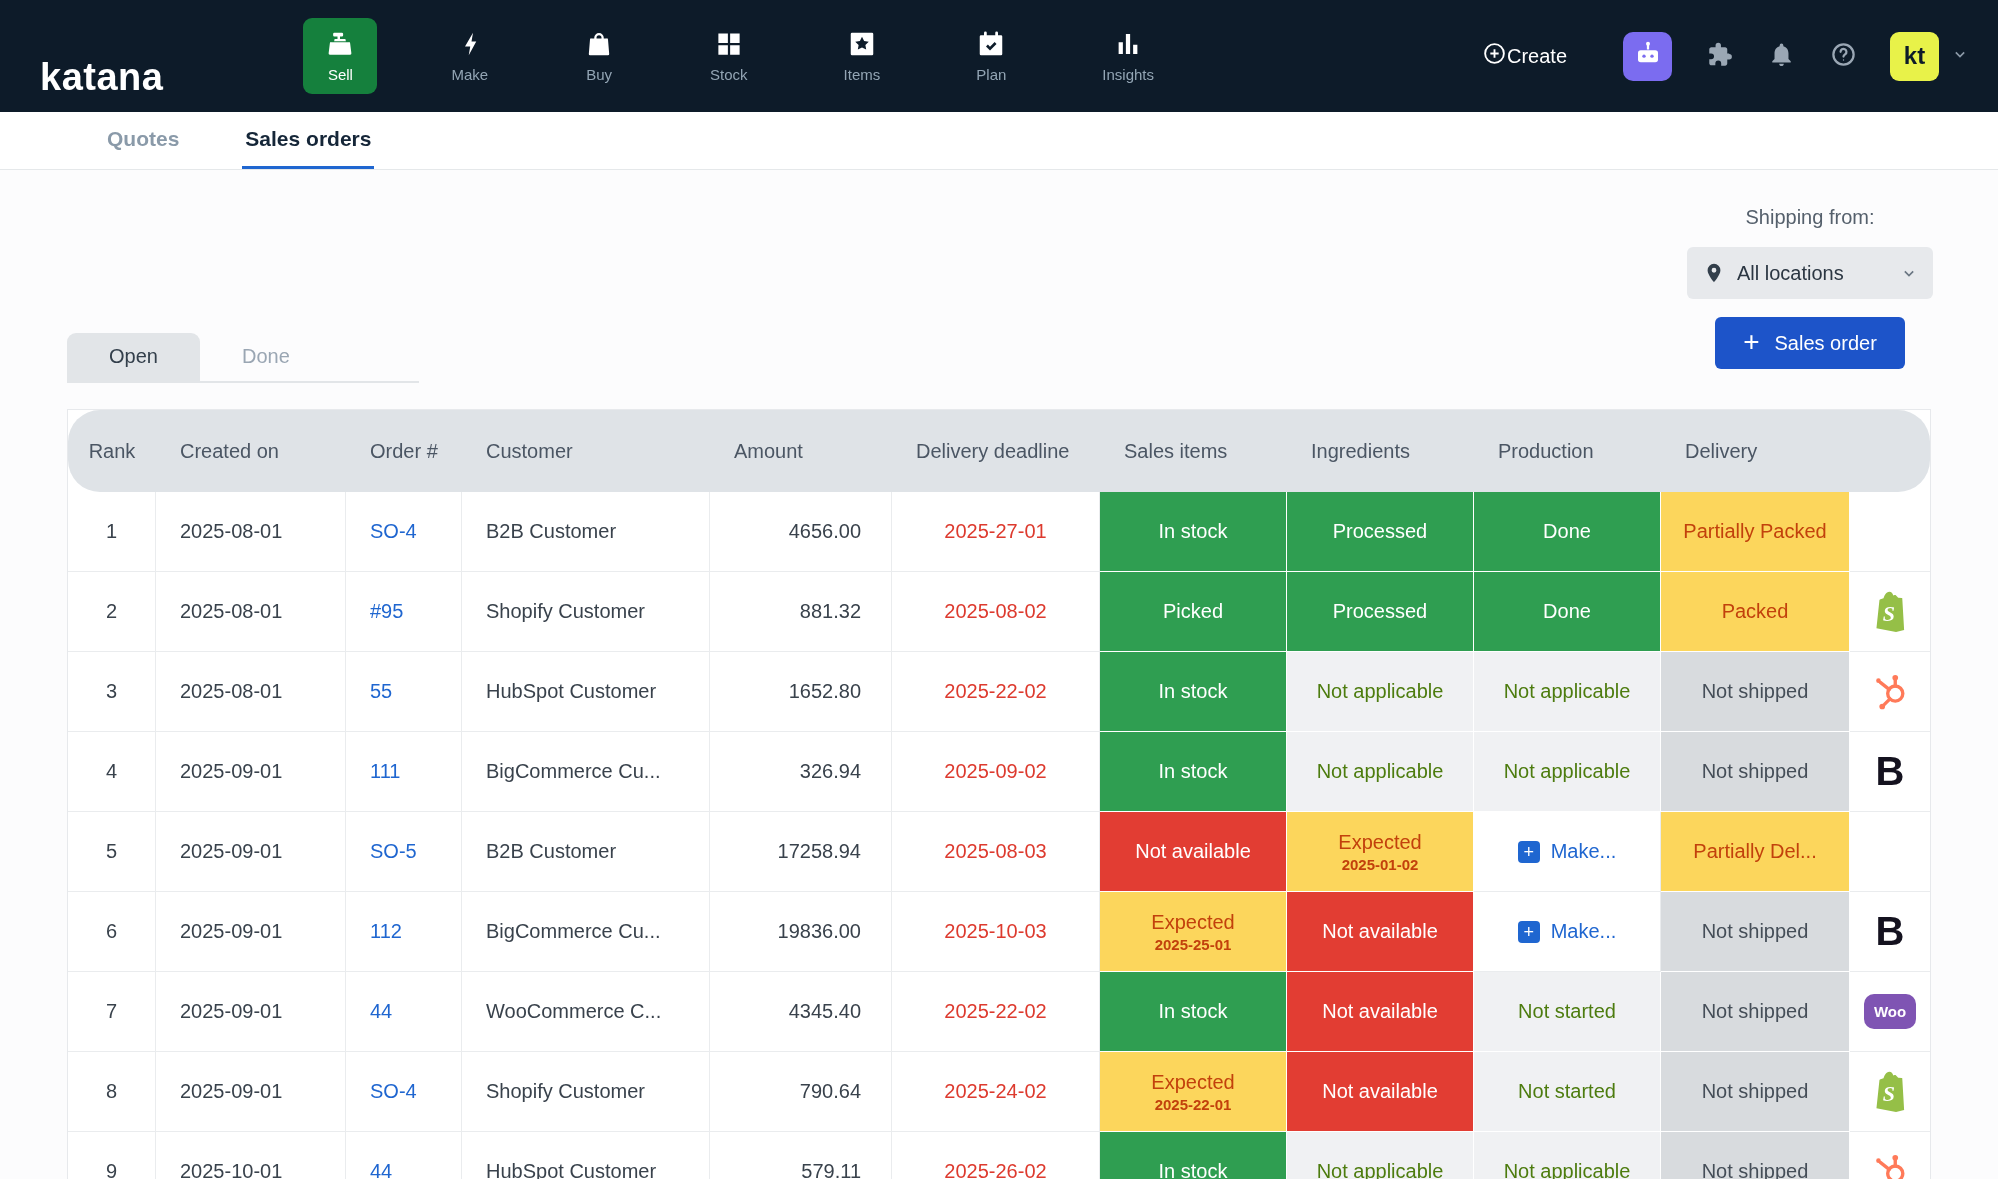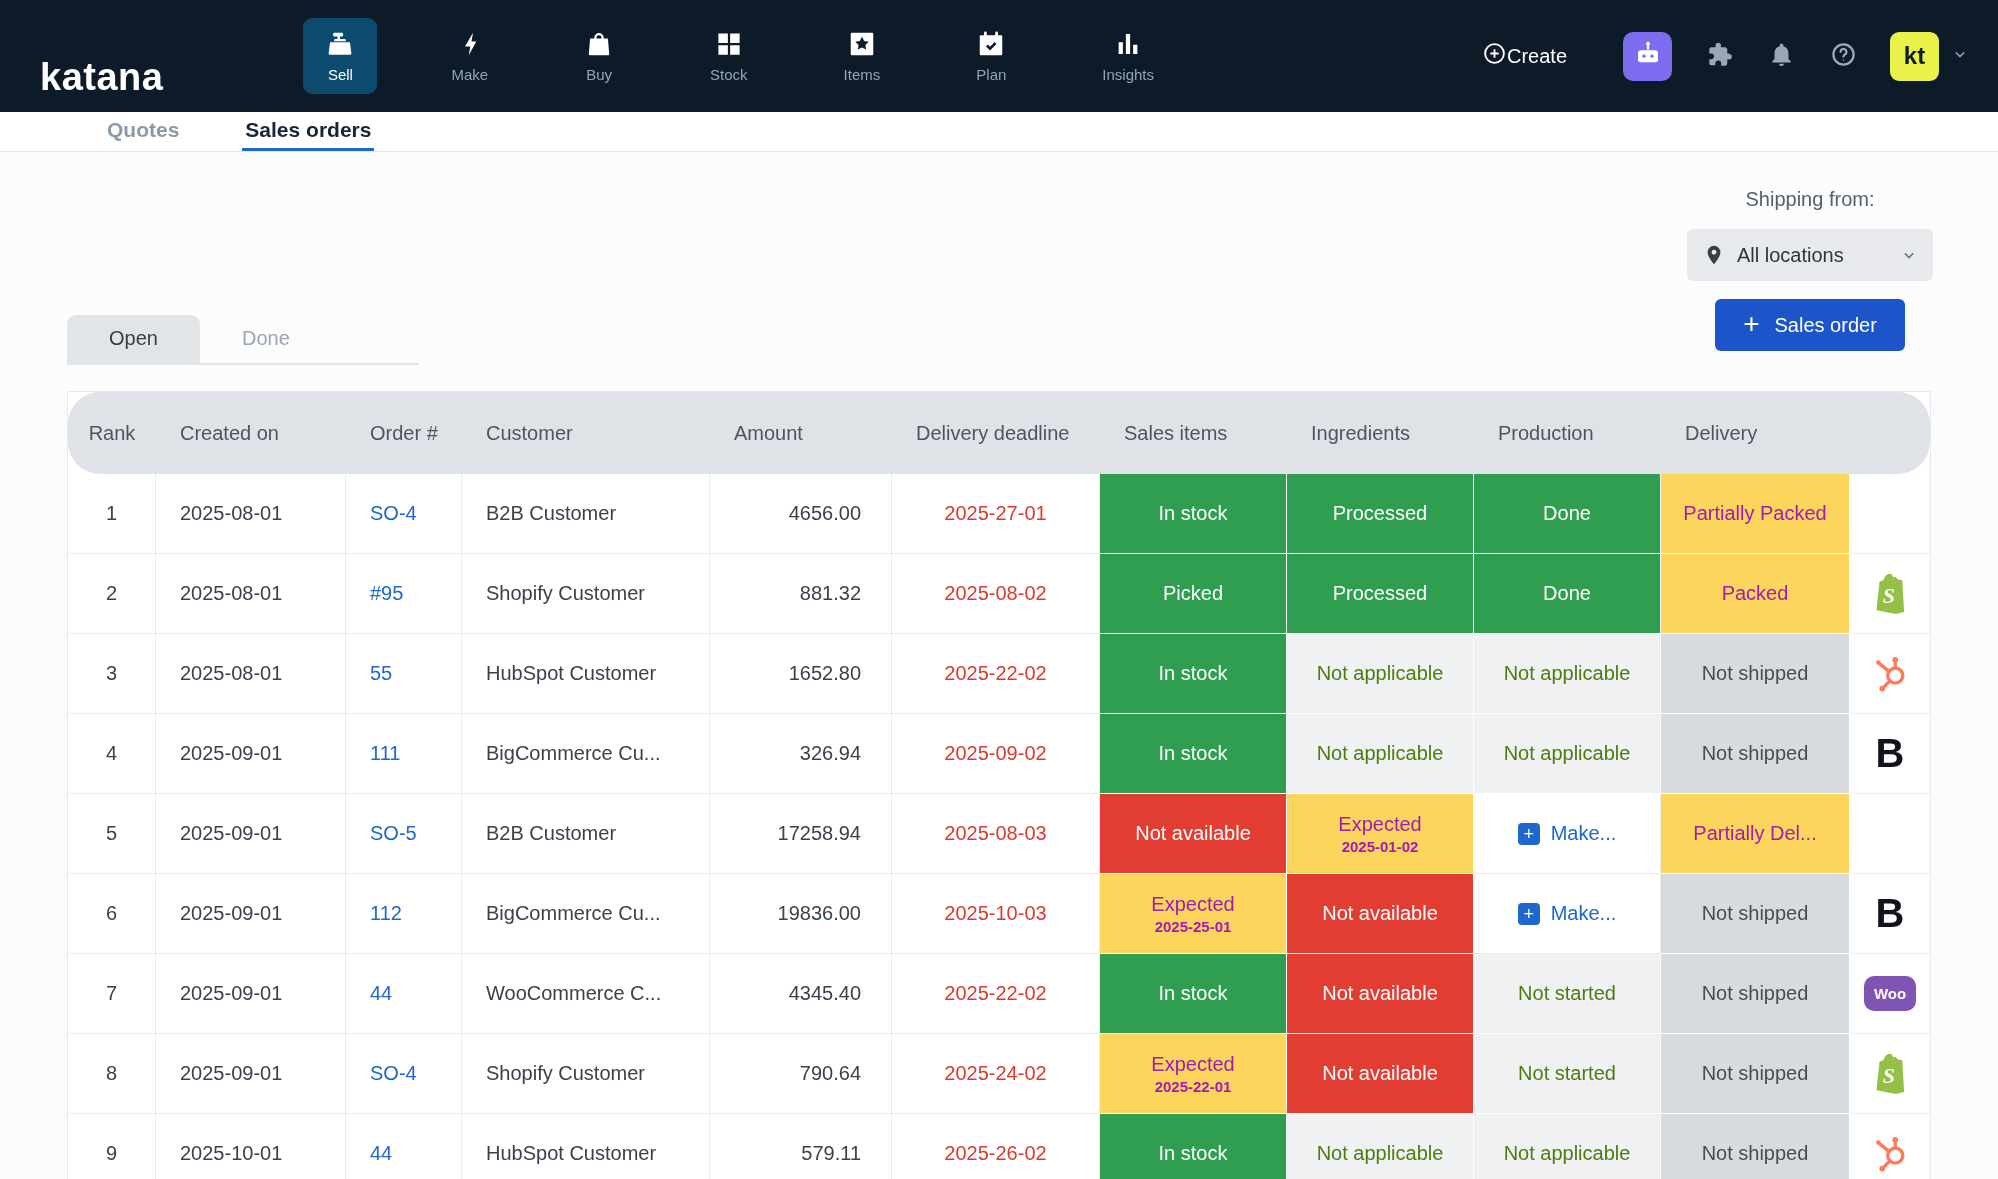--- a/index.html
+++ b/index.html
@@ -7,36 +7,36 @@
   body { font-family:"Liberation Sans", sans-serif; }
   .screen { width:1998px; height:1179px; background:#fcfcfd; overflow:hidden; }
 
   
   .topnav { height:112px; background:var(--nav-bg,#0d1b29); display:flex; align-items:center; padding:0 28px 0 40px; }
   .logo { color:#fff; font-size:38px; font-weight:bold; letter-spacing:.5px; margin-right:140px;margin-top:42px; }
   .nav-items { display:flex; align-items:center; gap:52px; }
   .nav-item { display:flex; flex-direction:column; align-items:center; gap:7px; color:#fff; padding:11px 22px; border-radius:9px; cursor:pointer; }
   .nav-item svg { width:30px; height:30px; display:block; }
   .nav-label { font-size:15px; color:#93a5b4; }
-  .nav-item.active { background:#0c4a6e; }
+  .nav-item.active { background:#15803d; }
   .nav-item.active .nav-label { color:#fff; }
 
   .nav-right { margin-left:auto; display:flex; align-items:center; gap:32px; }
   .create-btn { display:flex; align-items:center; color:#fff; font-size:20px; cursor:pointer; margin-right:24px; }
   .create-btn svg { width:25px; height:25px; }
   .robot-btn { width:49px; height:49px; border-radius:10px; background:var(--robot-purple,#7b6cf0); display:flex; align-items:center; justify-content:center; cursor:pointer; }
   .robot-btn svg { width:30px; height:30px; }
   .icon-btn { width:30px; height:30px; display:flex; align-items:center; justify-content:center; cursor:pointer; }
   .icon-btn svg { width:27px; height:27px; }
   .avatar-wrap { display:flex; align-items:center; gap:11px; cursor:pointer; }
   .avatar { width:49px; height:49px; border-radius:9px; background:var(--avatar-yellow,#e8f249); color:#0d1b29; font-weight:bold; font-size:24px; display:flex; align-items:center; justify-content:center; }
   .avatar-chevron svg { width:20px; height:20px; }
 
   
-  .subnav { height:40px; background:#ffffff; border-bottom:1px solid #e5e8ea; display:flex; align-items:stretch; padding-left:104px; gap:60px; }
+  .subnav { height:58px; background:#ffffff; border-bottom:1px solid #e5e8ea; display:flex; align-items:stretch; padding-left:104px; gap:60px; }
   .subnav-tab { display:flex; align-items:center; font-size:21px; font-weight:bold; color:#8a9aa9; border-bottom:3px solid transparent; padding:0 3px; cursor:pointer; }
   .subnav-tab.active { color:#152638; border-bottom-color:#1f66d0; }
 
   
   .content { padding:36px 65px 0 67px; }
   .toolbar { display:flex; align-items:flex-end; justify-content:space-between; margin-bottom:26px; }
   .seg-tabs { display:flex; border-bottom:2px solid #e2e5e8; min-width:352px; }
   .seg-tab { padding:12px 42px 13px; font-size:20px; color:#9aa6b3; border-radius:9px 9px 0 0; cursor:pointer; }
   .seg-tab.active { background:#e2e5e8; color:#333f4b; }
   .toolbar-right { display:flex; align-items:center; gap:18px; padding-bottom:14px;flex-direction:column; }
@@ -58,21 +58,21 @@
   .cell { display:flex; align-items:center; border-right:1px solid #eaecee; border-bottom:1px solid #eaecee; font-size:20px; color:#39424c; padding:0 14px 0 24px; white-space:nowrap; overflow:hidden; }
   .cell.c0 { justify-content:center; padding:0; }
   .cell.c4 { justify-content:flex-end; padding-right:30px; }
   .cell.c5 { justify-content:center; padding:0; color:var(--deadline-red,#dd3a2e); }
   .order-link { color:var(--link-blue,#1f66d0); cursor:pointer; }
   .cell.last { border-right:none; justify-content:center; padding:0; }
 
   .status { justify-content:center; padding:0; flex-direction:column; gap:2px; text-align:center; border-right:1px solid #fff; border-bottom:1px solid #fff; }
   .status.green { background:var(--status-green,#2f9e51); color:#fff; }
   .status.red { background:var(--status-red,#e23d33); color:#fff; }
-  .status.yellow { background:var(--status-yellow,#fcd65c); color:#a21caf; }
+  .status.yellow { background:var(--status-yellow,#fcd65c); color:#c2410c; }
   .status.gray { background:var(--status-gray,#d8dbde); color:#454e58; }
   .status.light { background:var(--status-light,#f0f1f3); color:#4d7c0f; }
   .status.link { background:#fff; flex-direction:row; gap:11px; cursor:pointer; border-right:1px solid #eaecee; border-bottom:1px solid #eaecee; }
   .status.link .link-label { color:var(--link-blue,#1f66d0); }
   .st-sub { font-size:15px; font-weight:bold; }
   .plus-chip { width:22px; height:22px; background:var(--link-blue,#1f66d0); border-radius:4px; color:#fff; display:flex; align-items:center; justify-content:center; font-size:18px; line-height:1; }
 
   .icon-cell svg, .icon-cell span { display:block; }
   .woo-badge { background:#7f54b3; color:#fff; font-weight:bold; font-size:15px; padding:9px 10px; border-radius:10px; }
   .bc-b { font-size:40px; font-weight:bold; color:#14121f; }

